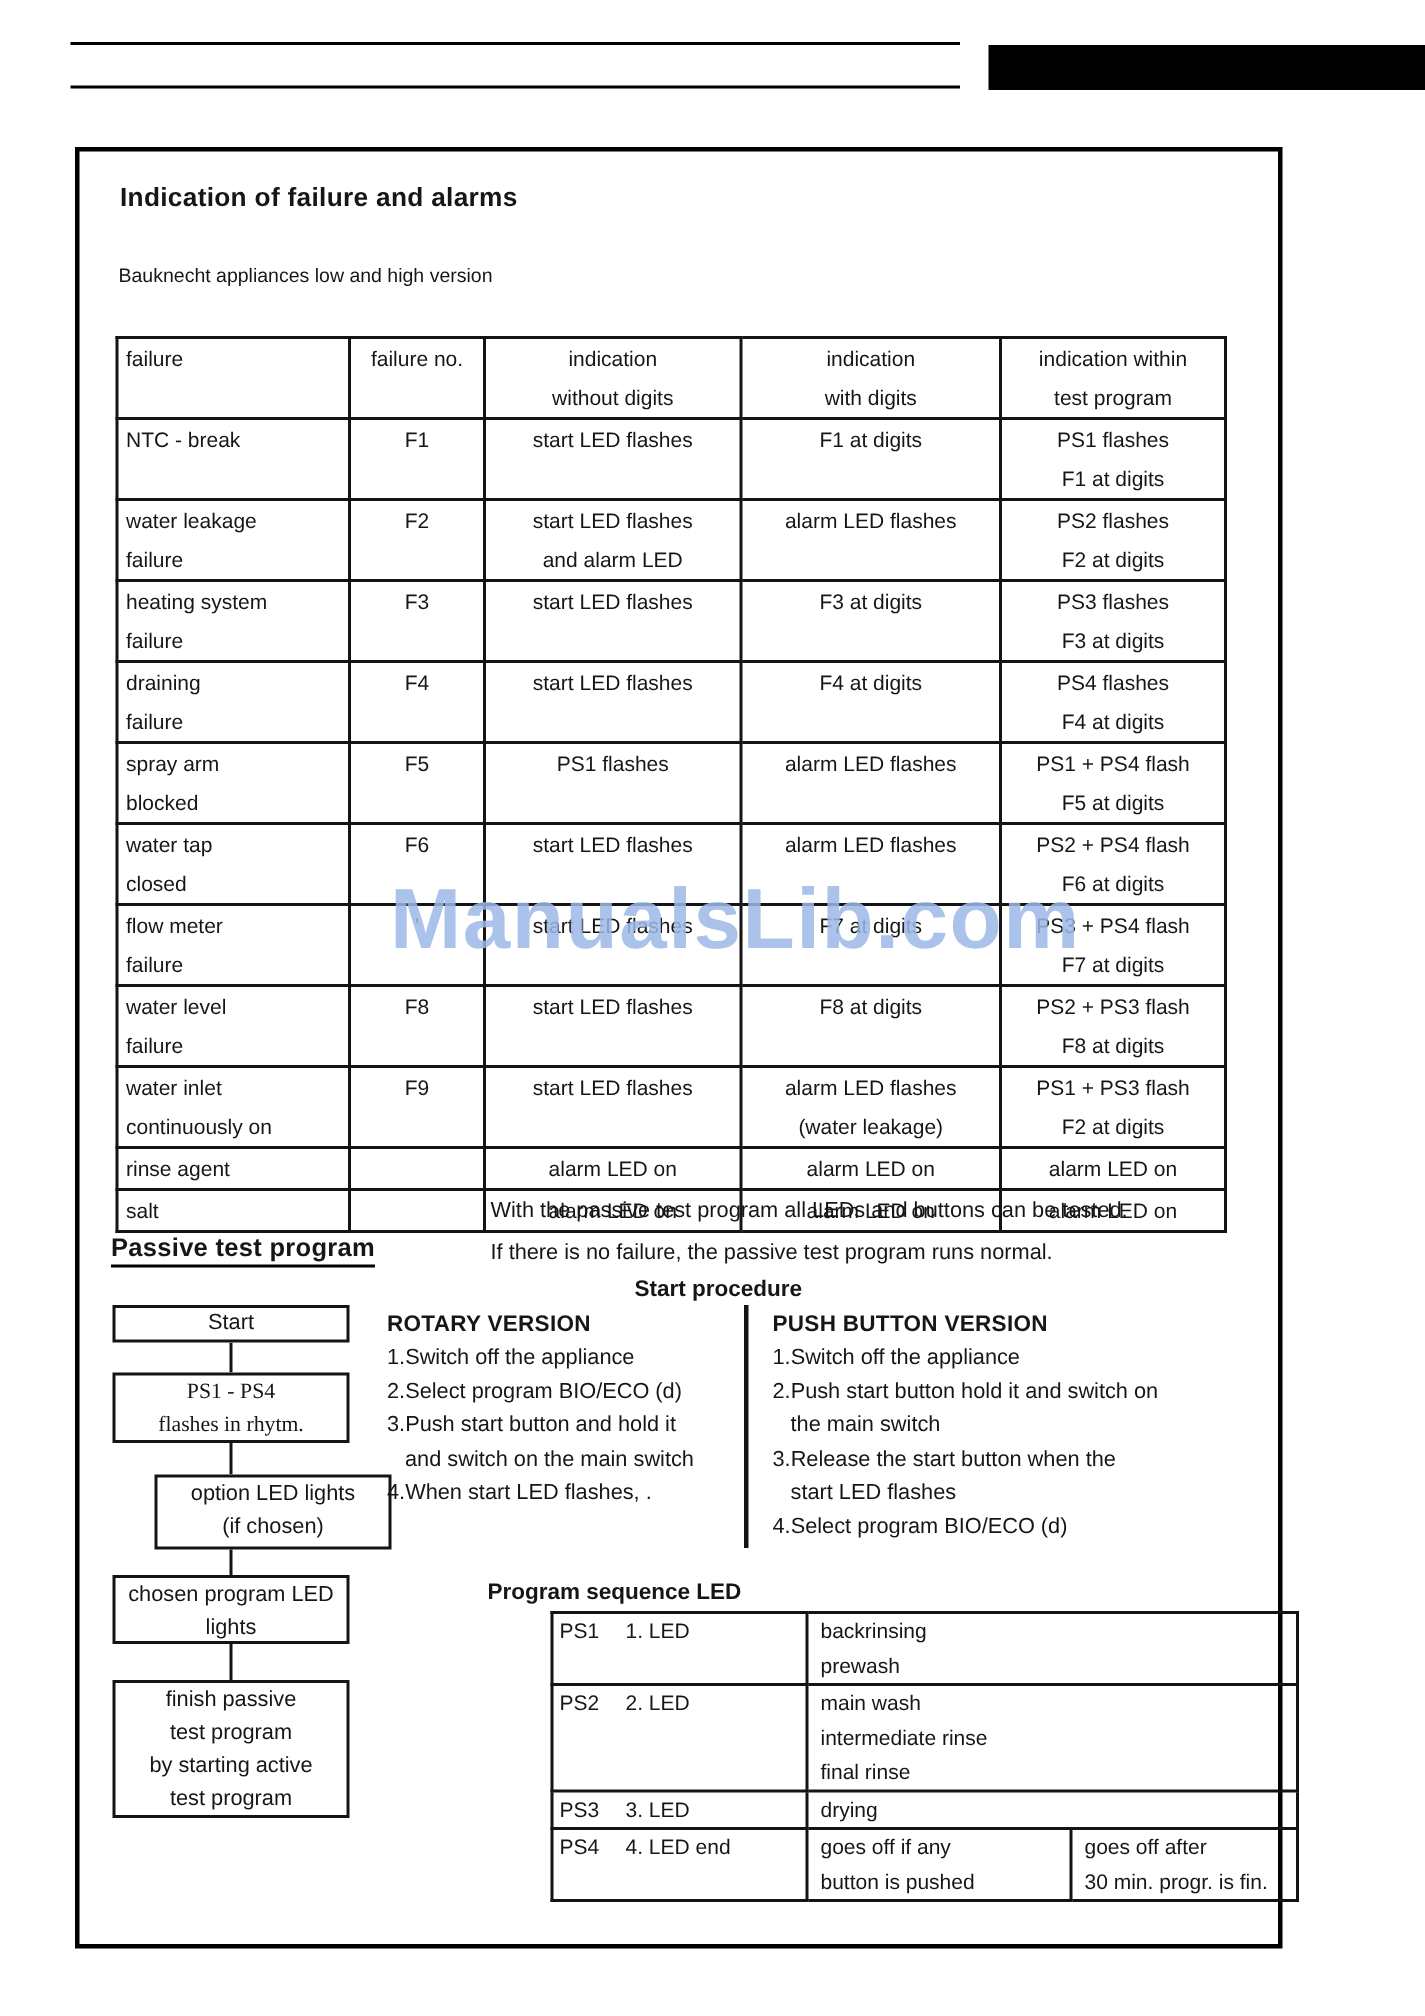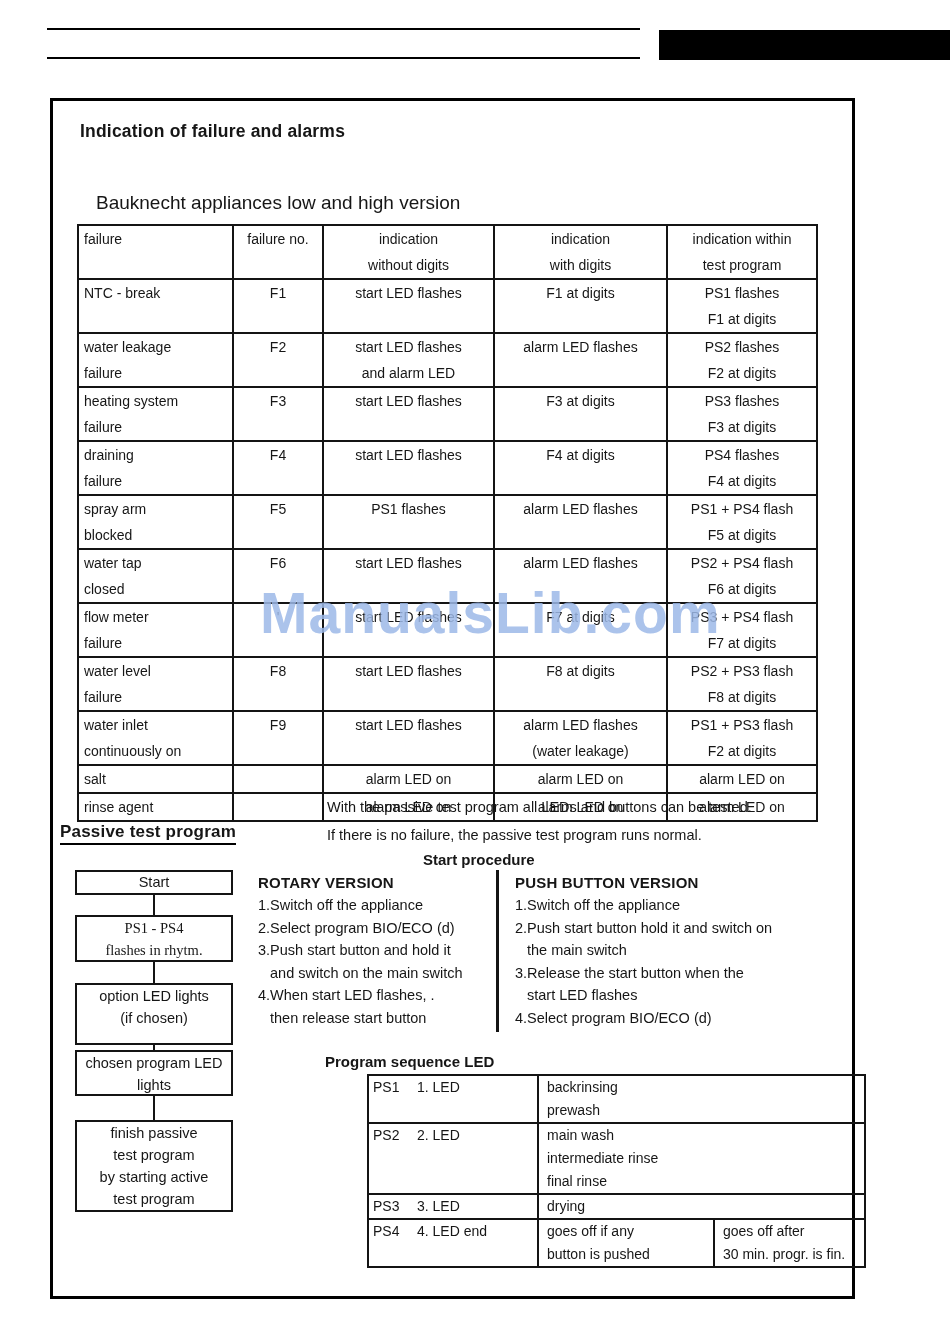--- a/index.html
+++ b/index.html
@@ -10,46 +10,46 @@
   .topline{position:absolute;left:47px;width:593px;height:2px;background:#000;}
   #topline1{top:28px;}
   #topline2{top:57px;}
   #blackbar{position:absolute;left:659px;top:30px;width:291px;height:30px;background:#000;}
 
   
   #mainbox{position:absolute;left:50px;top:98px;width:805px;height:1201px;
            border:3px solid #000;box-sizing:border-box;}
 
   #doc-title{position:absolute;left:80px;top:121px;font-size:17.5px;font-weight:bold;letter-spacing:.2px;}
-  #doc-subtitle{position:absolute;left:79px;top:192px;font-size:19px;margin-left:17px;}
+  #doc-subtitle{position:absolute;left:79px;top:176px;font-size:13px;}
 
   
   #failure-table{position:absolute;left:77px;top:224px;border-collapse:collapse;table-layout:fixed;width:741px;}
   #failure-table td{border:2px solid #141414;padding:0;vertical-align:top;font-size:14px;}
   #failure-table .line{height:26px;line-height:26px;text-align:center;white-space:nowrap;overflow:hidden;}
   #failure-table td.c0 .line{text-align:left;padding-left:5px;}
 
   
   #watermark{position:absolute;left:260px;top:580px;font-size:57px;font-weight:bold;
              color:#9db9e8;opacity:.85;letter-spacing:1px;z-index:6;white-space:nowrap;}
 
   #note1{position:absolute;left:327px;top:799px;font-size:14.5px;}
-  #passive-heading{position:absolute;left:60px;top:822px;font-size:17px;font-weight:bold;
+  #passive-heading{position:absolute;left:74px;top:822px;font-size:17px;font-weight:bold;
                    border-bottom:2.5px solid #000;padding-bottom:1px;letter-spacing:.2px;}
   #note2{position:absolute;left:327px;top:827px;font-size:14.5px;}
   #start-procedure{position:absolute;left:423px;top:851px;font-size:15px;font-weight:bold;}
 
   
   .fc-box{position:absolute;left:75px;width:158px;border:2px solid #141414;box-sizing:border-box;
           text-align:center;font-size:14.5px;background:#fff;}
   .fc-box .line{height:22px;line-height:22px;white-space:nowrap;}
   .fc-b1{top:870px;height:25px;padding-top:0px;}
   .fc-b1 .line{height:21px;line-height:21px;border-radius:10px;}
   .fc-b2{top:915px;height:47px;font-family:Liberation Serif, serif;}
-  .fc-b3{top:983px;height:62px;}
+  .fc-b3{top:983px;height:50px;margin-left:28px;}
   .fc-b4{top:1050px;height:46px;}
   .fc-b5{top:1120px;height:92px;}
   .fc-conn{position:absolute;left:153px;width:2px;background:#141414;}
   .fc-c1{top:895px;height:20px;}
   .fc-c2{top:962px;height:21px;}
   .fc-c3{top:1029px;height:21px;}
   .fc-c4{top:1096px;height:24px;}
 
   
   .proc-block{position:absolute;top:872px;}
@@ -278,38 +278,38 @@
             <div class="line">alarm LED flashes</div>
             <div class="line">(water leakage)</div>
           </td>
           <td class="c4">
             <div class="line">PS1 + PS3 flash</div>
             <div class="line">F2 at digits</div>
           </td>
         </tr>
         <tr>
           <td class="c0">
+            <div class="line">rinse agent</div>
+          </td>
+          <td class="c1">
+            <div class="line"></div>
+          </td>
+          <td class="c2">
+            <div class="line">alarm LED on</div>
+          </td>
+          <td class="c3">
+            <div class="line">alarm LED on</div>
+          </td>
+          <td class="c4">
+            <div class="line">alarm LED on</div>
+          </td>
+        </tr>
+        <tr>
+          <td class="c0">
             <div class="line">salt</div>
-          </td>
-          <td class="c1">
-            <div class="line"></div>
-          </td>
-          <td class="c2">
-            <div class="line">alarm LED on</div>
-          </td>
-          <td class="c3">
-            <div class="line">alarm LED on</div>
-          </td>
-          <td class="c4">
-            <div class="line">alarm LED on</div>
-          </td>
-        </tr>
-        <tr>
-          <td class="c0">
-            <div class="line">rinse agent</div>
           </td>
           <td class="c1">
             <div class="line"></div>
           </td>
           <td class="c2">
             <div class="line">alarm LED on</div>
           </td>
           <td class="c3">
             <div class="line">alarm LED on</div>
           </td>
@@ -356,21 +356,20 @@
     </div>
 
   <div id="rotary-block" class="proc-block">
     <div class="proc-heading">ROTARY VERSION</div>
     <div class="proc-lines">
         <div class="proc-line">1.Switch off the appliance</div>
         <div class="proc-line">2.Select program BIO/ECO (d)</div>
         <div class="proc-line">3.Push start button and hold it</div>
         <div class="proc-line indent">and switch on the main switch</div>
         <div class="proc-line">4.When start LED flashes, .</div>
-        <div class="proc-line indent">then release start button</div>
       </div>
   </div>
 
   <div id="version-divider"></div>
 
   <div id="push-block" class="proc-block">
     <div class="proc-heading">PUSH BUTTON VERSION</div>
     <div class="proc-lines">
         <div class="proc-line">1.Switch off the appliance</div>
         <div class="proc-line">2.Push start button hold it and switch on</div>

